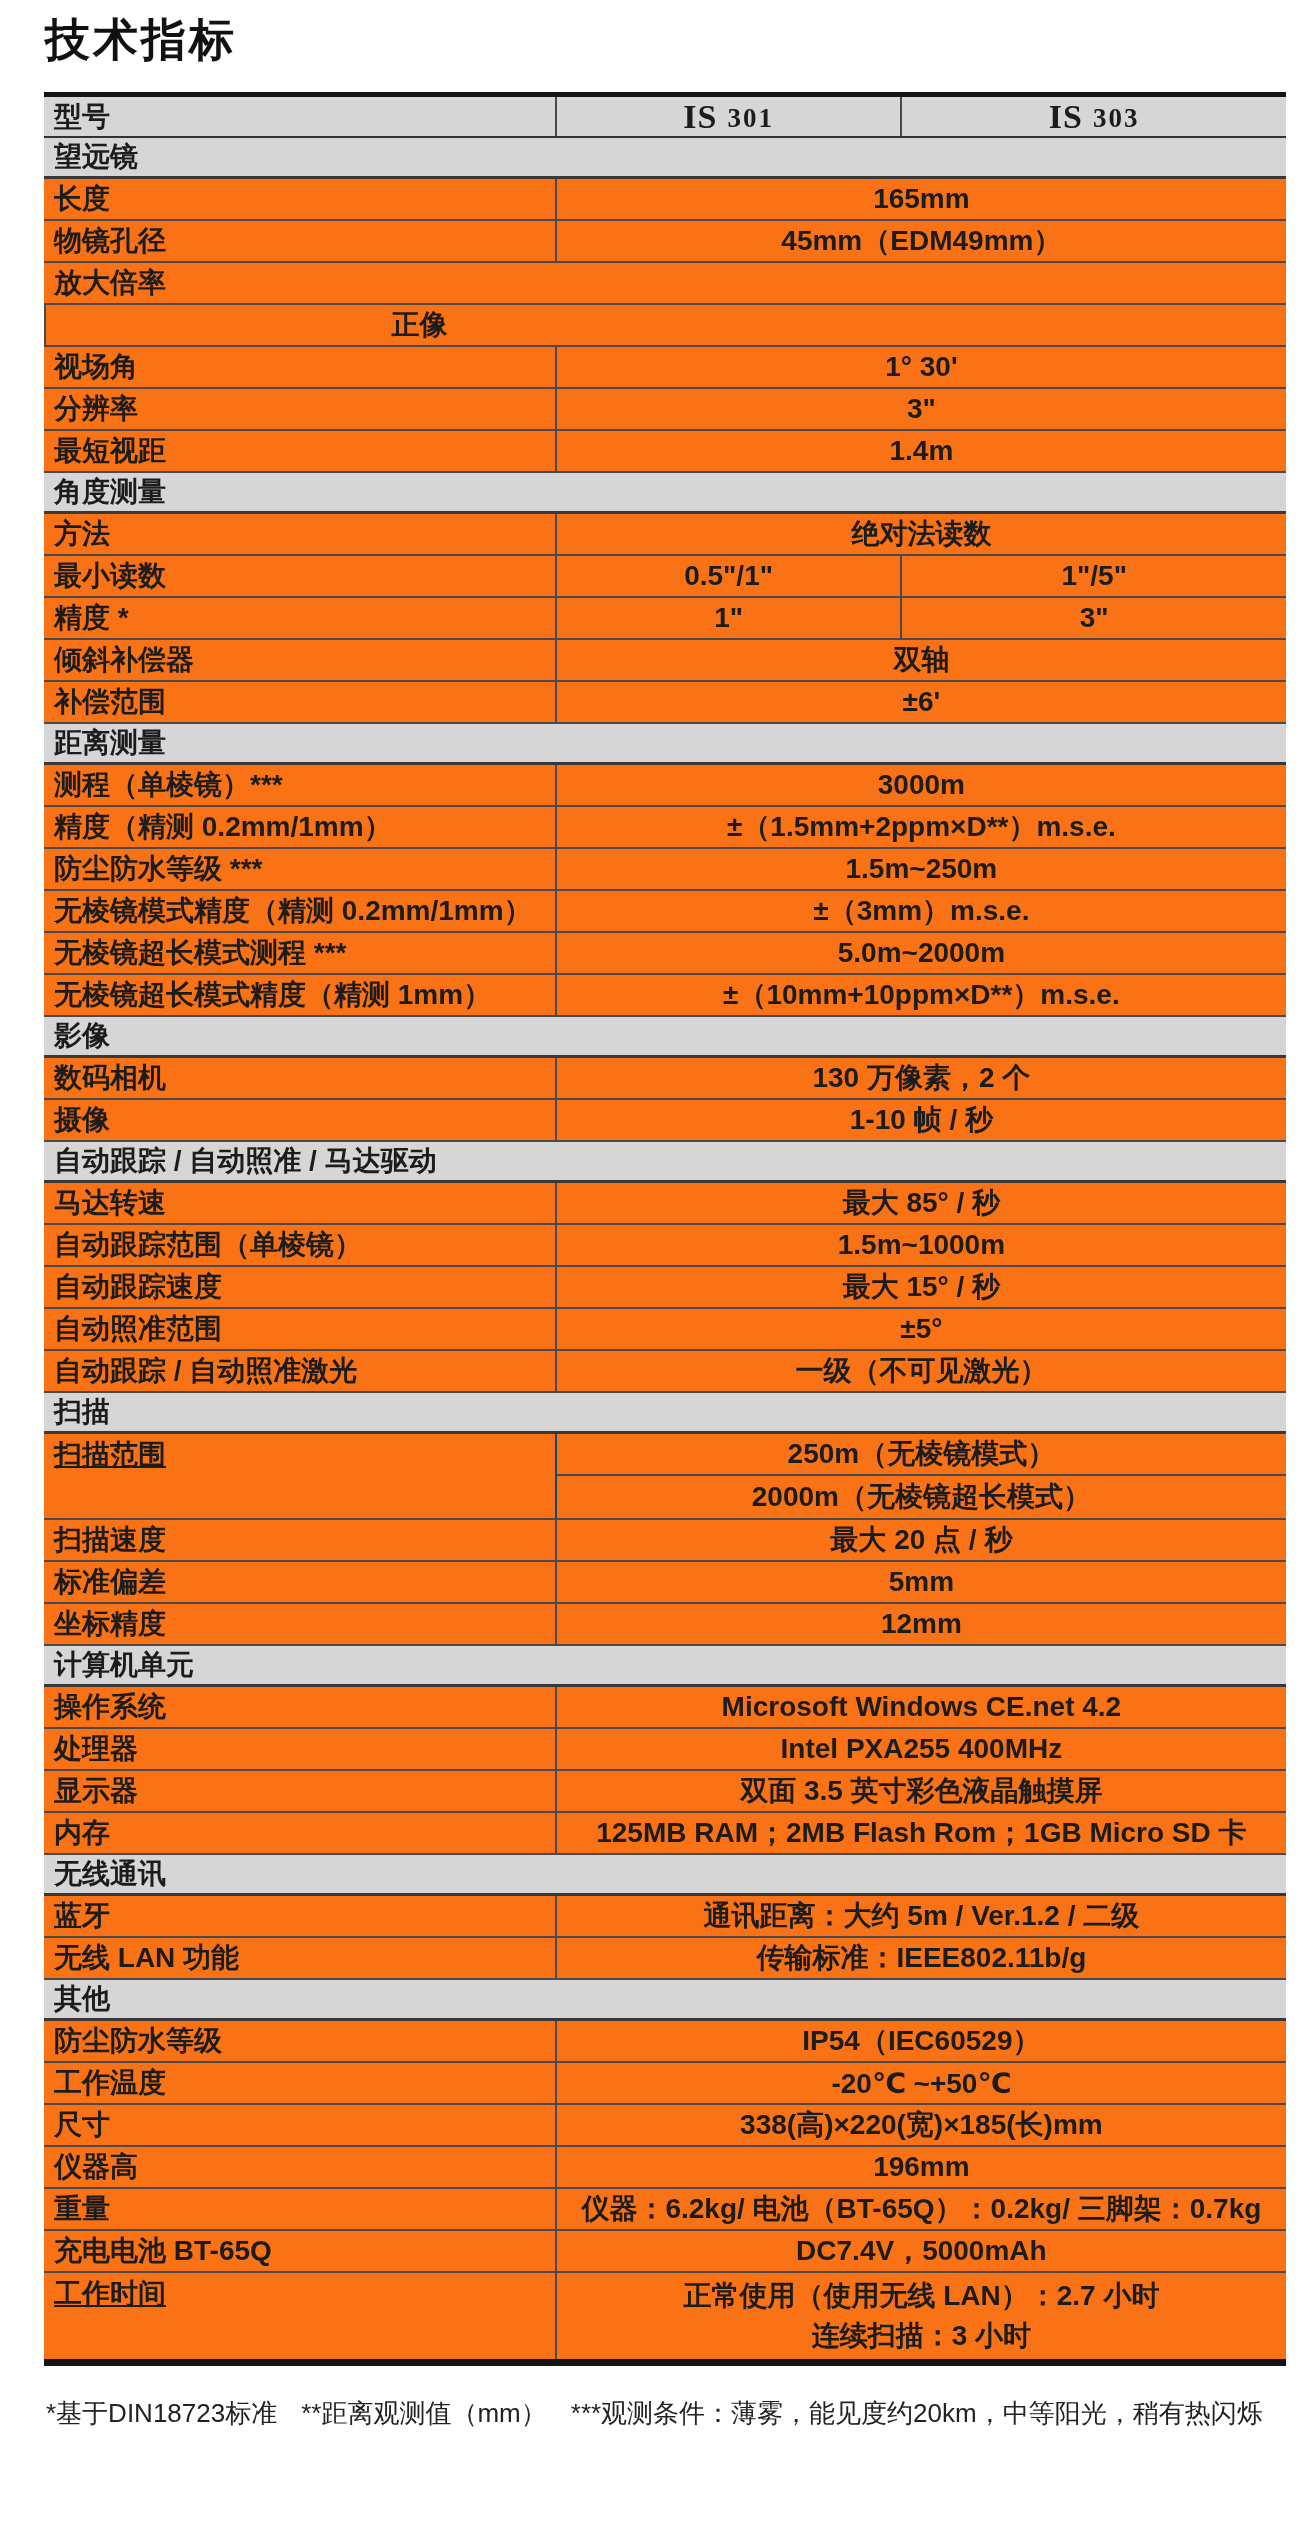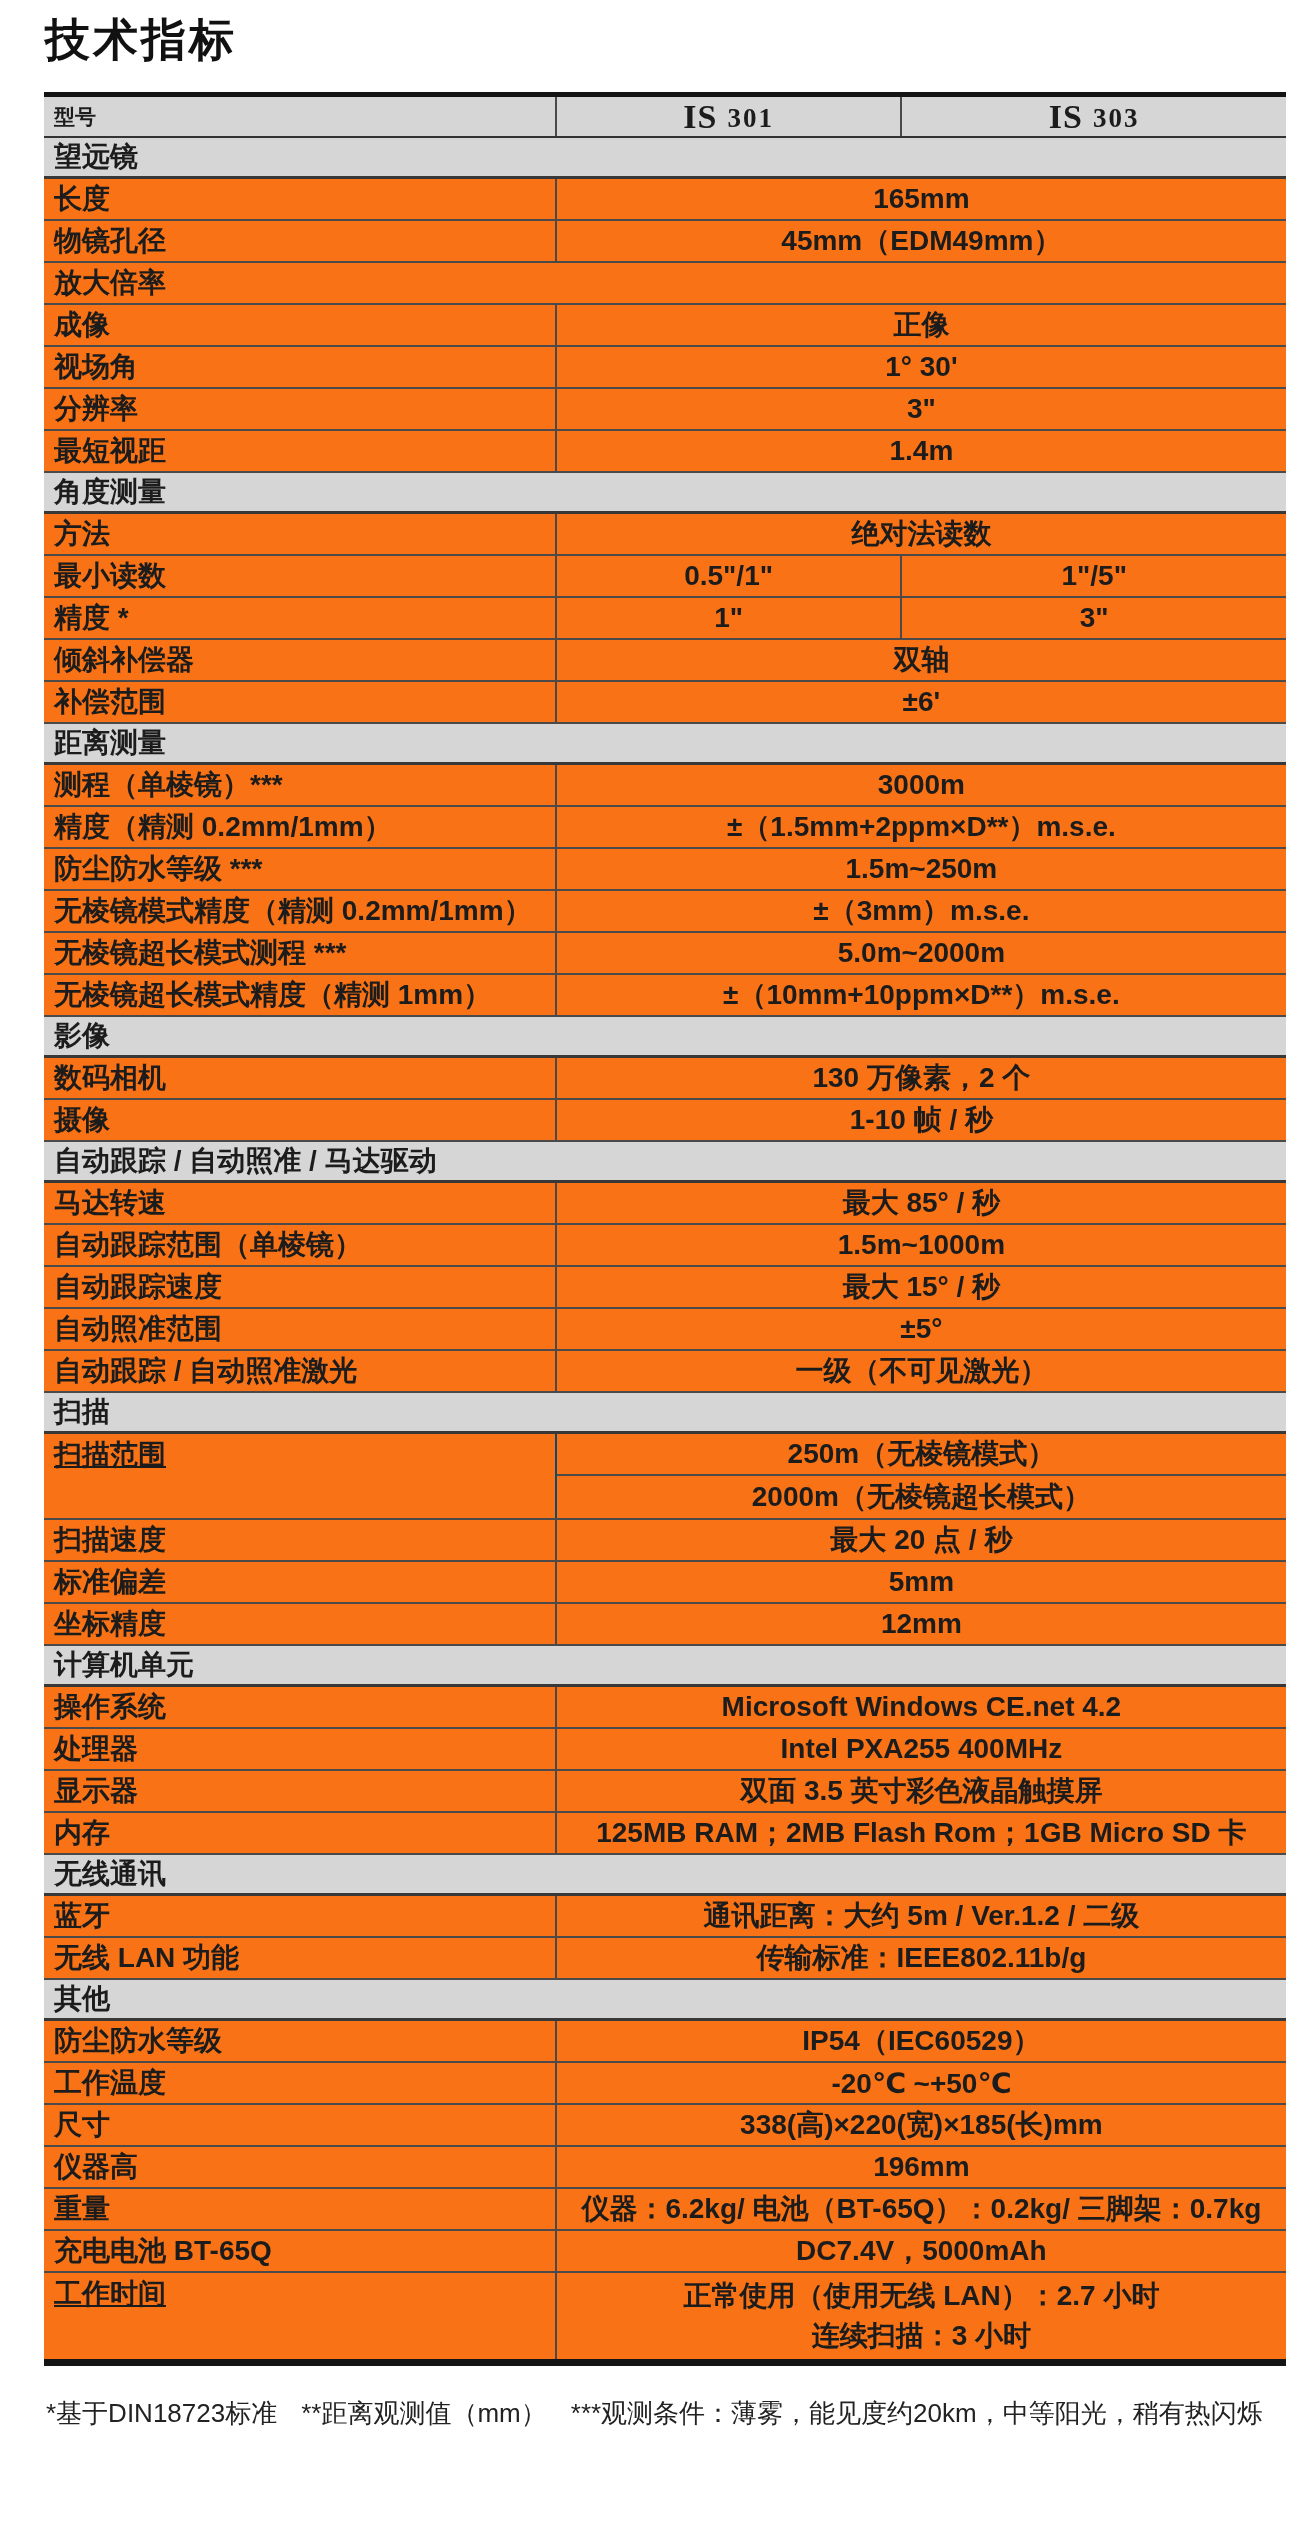--- a/index.html
+++ b/index.html
@@ -23,21 +23,21 @@
     border-bottom:7px solid #141414;
   }
 
   .row { display:flex; border-bottom:2px solid #4a4a4a; }
   #rows-container .row:last-child { border-bottom:none; }
 
   .cell { display:flex; align-items:center; }
 
   
   .header-row { background:#d6d6d6; border-bottom:2px solid #333; min-height:41px; }
-  .header-label { width:523px; padding-left:10px; font-size:21px; font-weight:600; }
+  .header-label { width:523px; padding-left:10px; font-size:28px; font-weight:600; }
   .model-cell {
     justify-content:center; border-left:2px solid #4a4a4a;
     font-family:"Liberation Serif","DejaVu Serif",serif; font-weight:700;
   }
   .model-cell.v2 { width:354px; }
   .model-cell.v3 { width:395px; }
   .model-prefix { font-size:34px; letter-spacing:1px; }
   .model-digits { font-size:27px; letter-spacing:2px; padding-top:4px;margin-left:10px; }
 
   
@@ -114,23 +114,20 @@
             <span>物镜孔径</span>
           </div>
           <div class="cell vcell span2">45mm（EDM49mm）</div>
         </div>
         <div class="row data-row">
           <div class="cell label-cell">
             <span>放大倍率</span>
           </div>
         </div>
         <div class="row data-row">
-          <div class="cell label-cell">
-            <span>成像</span>
-          </div>
           <div class="cell vcell span2">正像</div>
         </div>
         <div class="row data-row">
           <div class="cell label-cell">
             <span>视场角</span>
           </div>
           <div class="cell vcell span2">1° 30'</div>
         </div>
         <div class="row data-row">
           <div class="cell label-cell">

